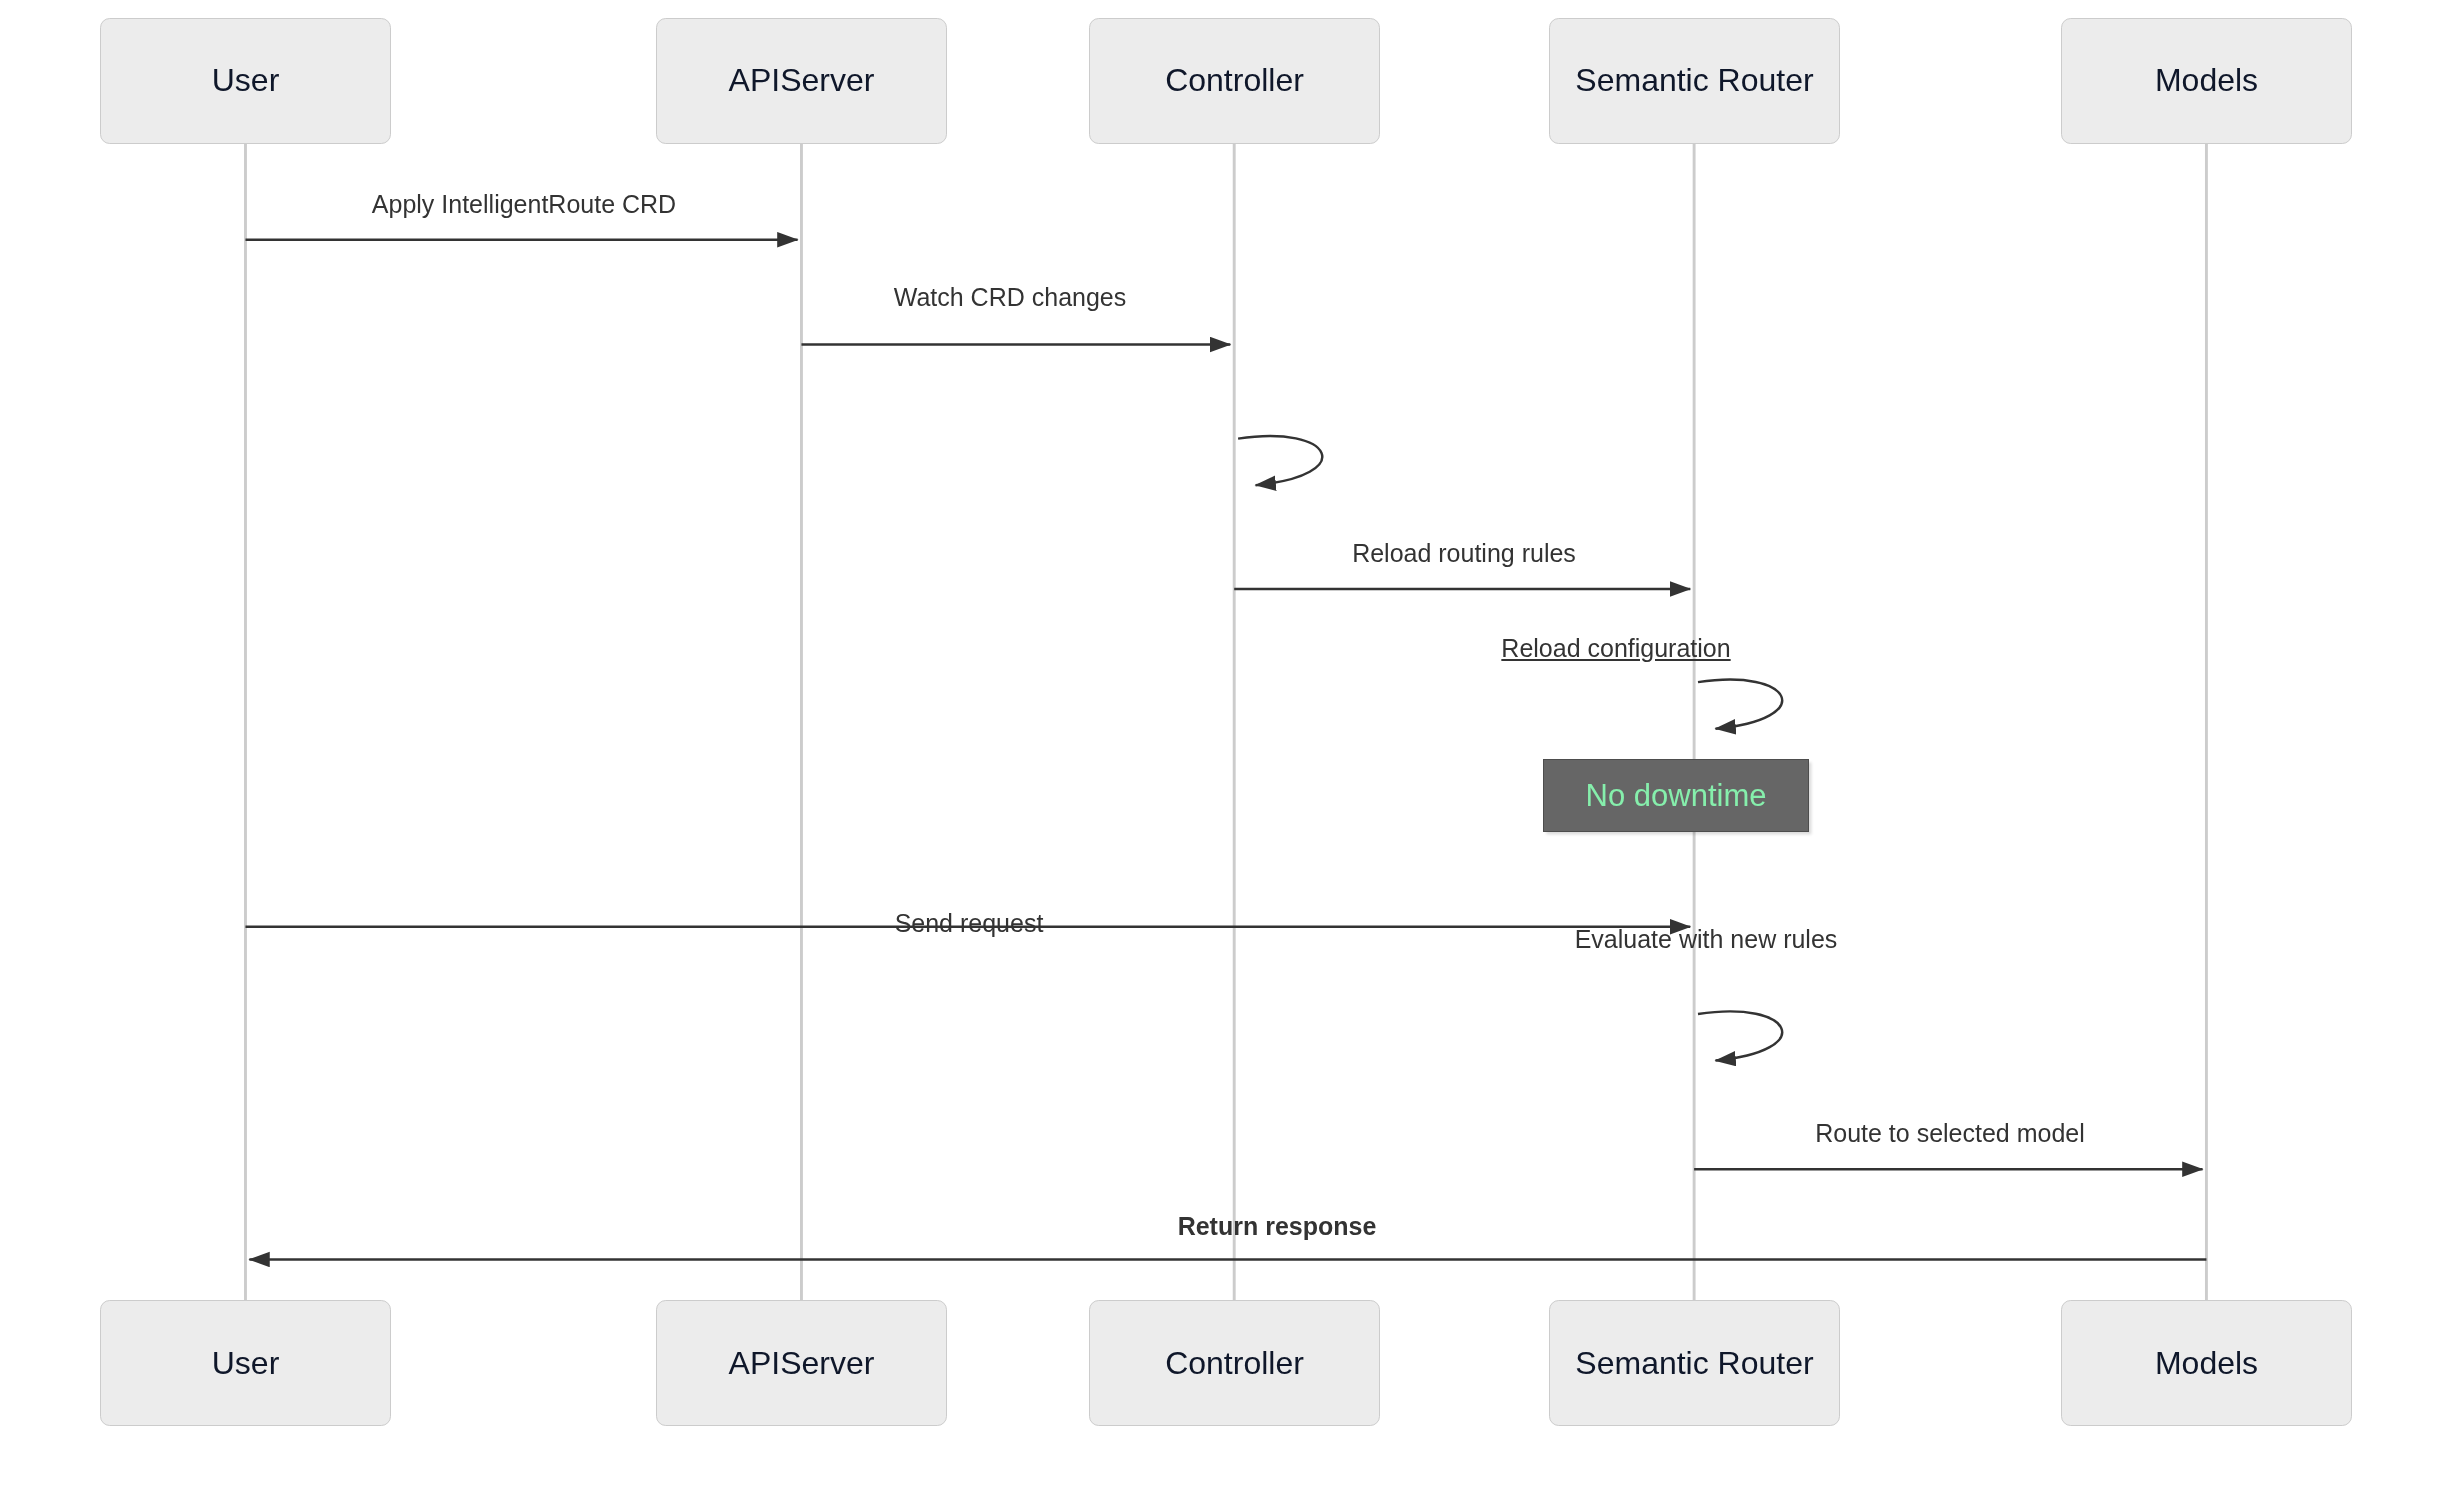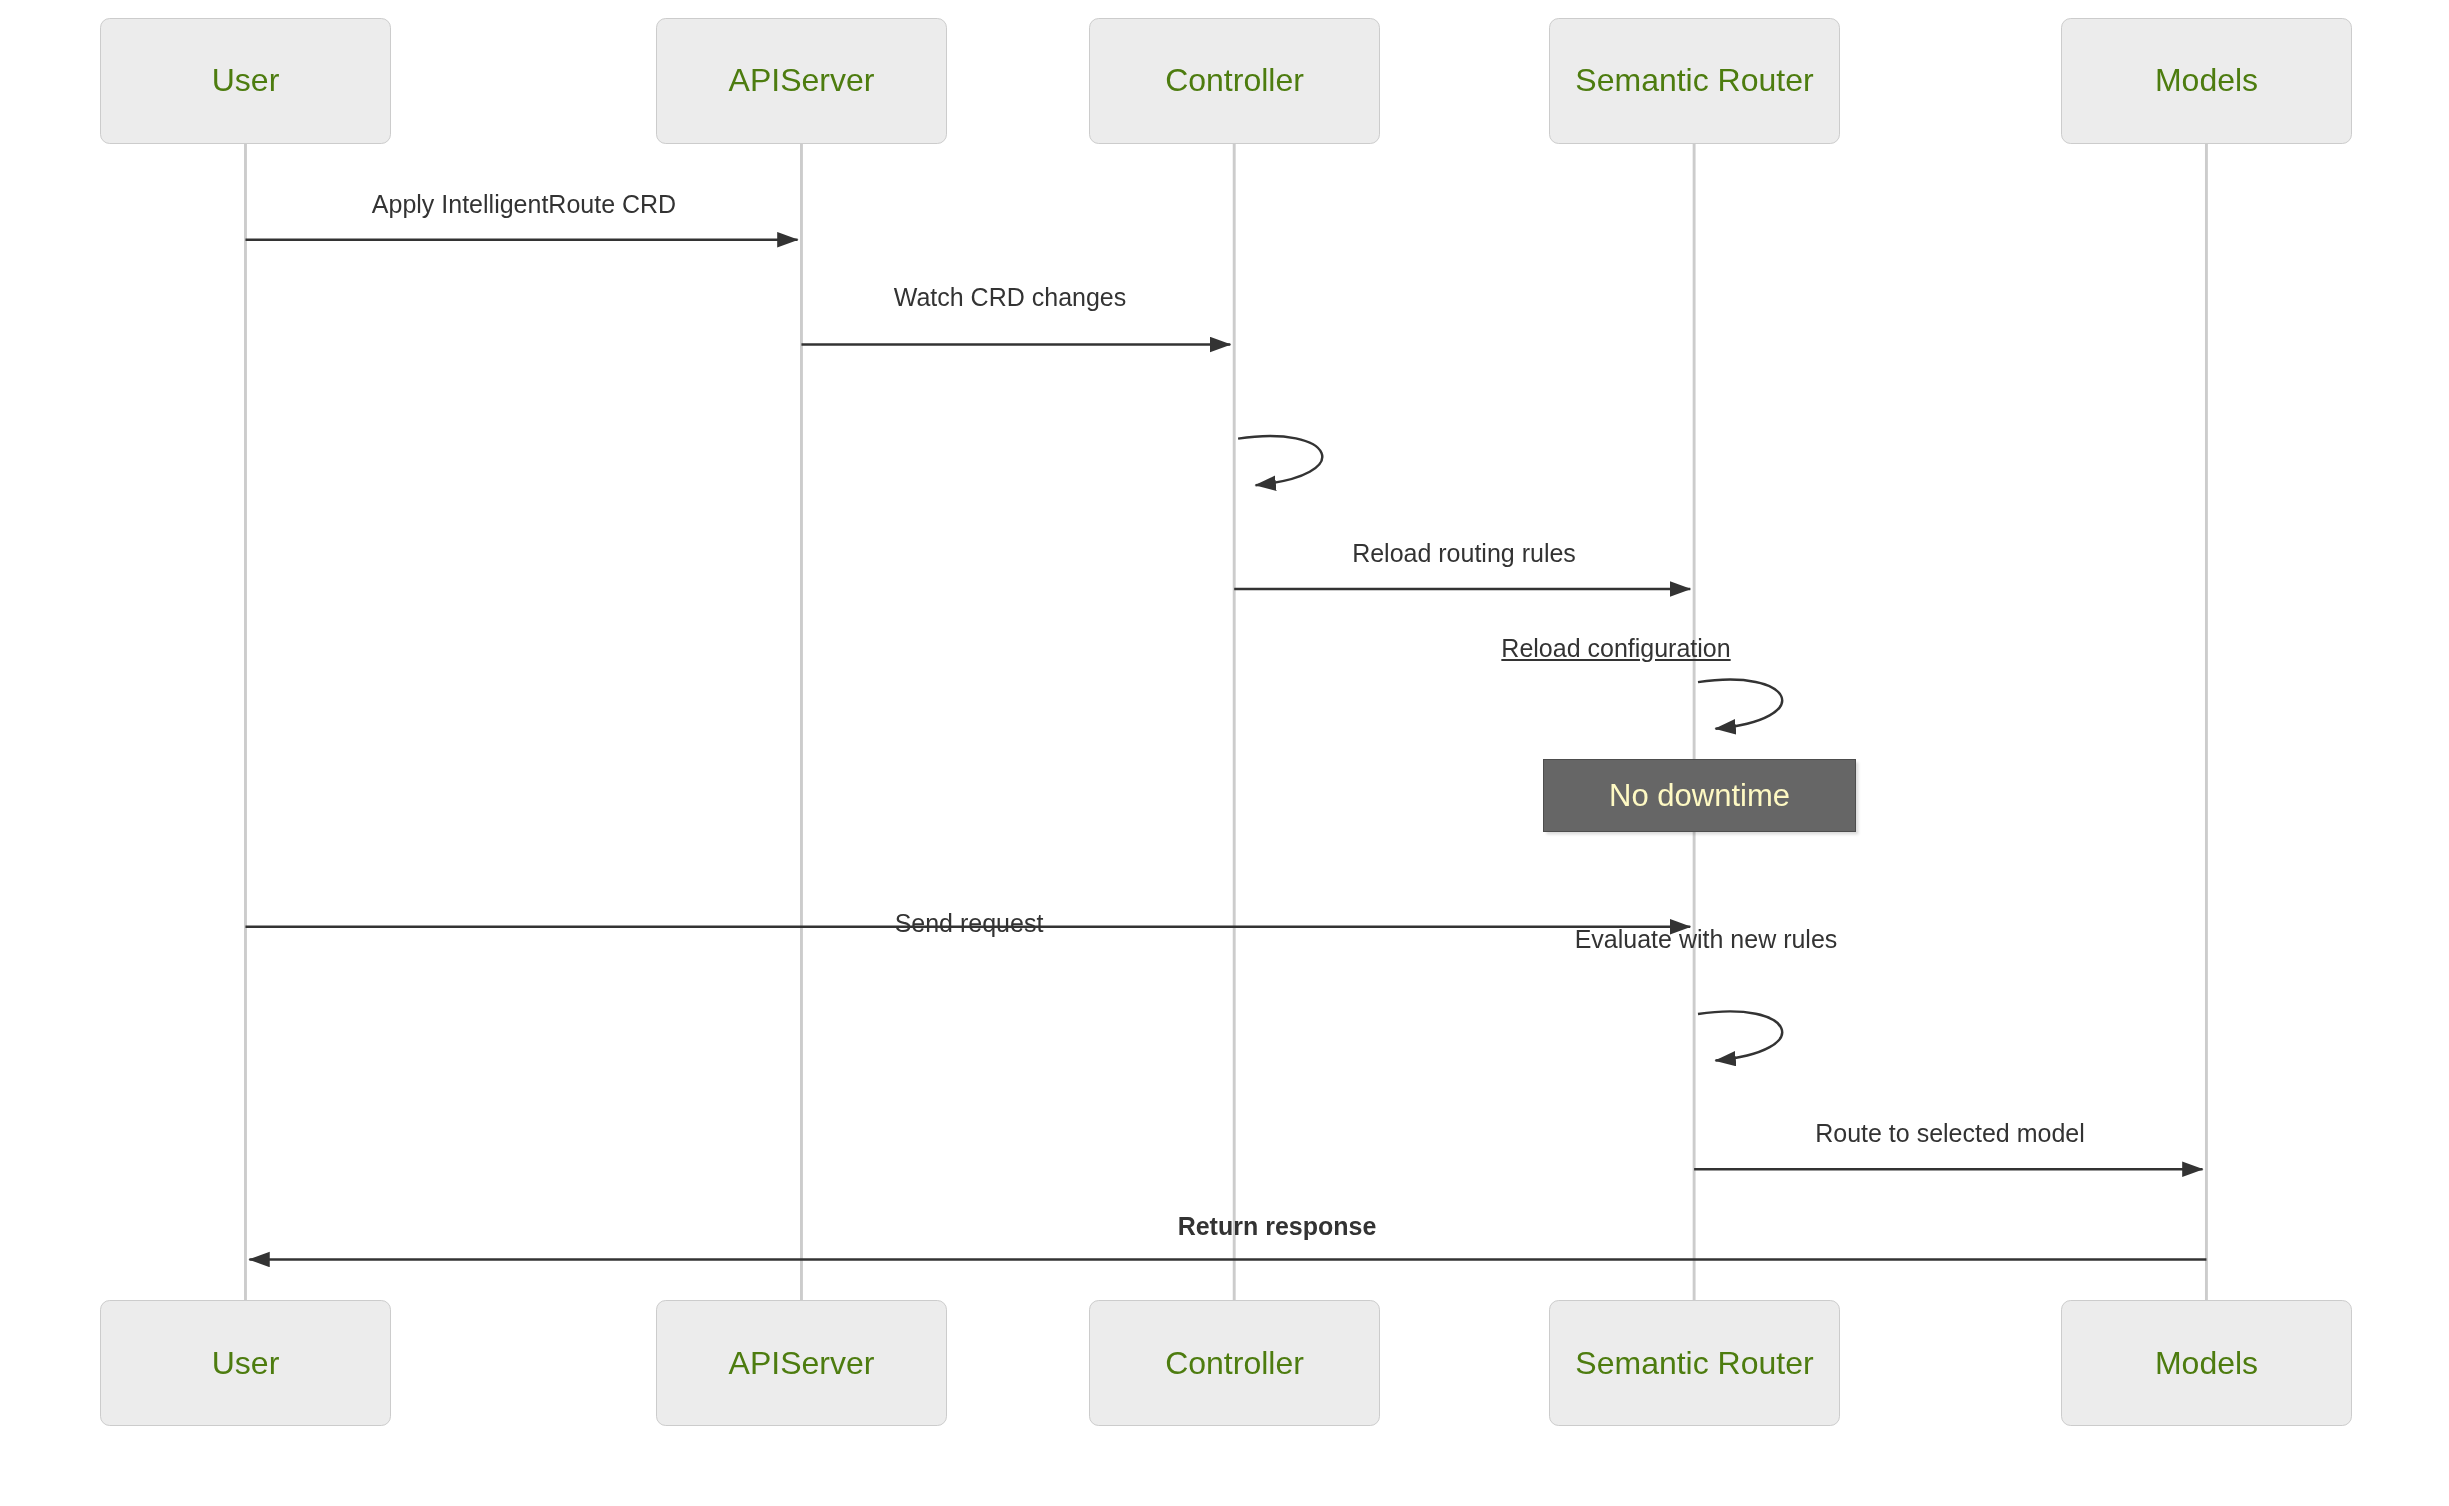--- a/index.html
+++ b/index.html
@@ -25,42 +25,42 @@
     width: 291px;
     height: 126px;
     box-sizing: border-box;
     background: #ececec;
     border: 1.9px solid #cccccc;
     border-radius: 9.7px;
     display: flex;
     align-items: center;
     justify-content: center;
     font-size: 32px;
-    color: #4d7c0f;
+    color: #0f172a;
   }
   .msg-label {
     position: absolute;
     transform: translateX(-50%);
     font-size: 25px;
     line-height: 39px;
     color: #333333;
     white-space: nowrap;
     text-align: center;
   }
   .note {
     position: absolute;
     left: 1543px;
     top: 759px;
-    width: 313px;
+    width: 266px;
     height: 73px;
     box-sizing: border-box;
     background: #666666;
     border: 1.9px solid #4d4d4d;
     box-shadow: 2.9px 2.9px 2.9px rgba(0,0,0,0.15);
-    color: #fef9c3;
+    color: #86efac;
     display: flex;
     align-items: center;
     justify-content: center;
     font-size: 31px;
   }
   .lifeline {
     stroke: #cccccc;
     stroke-width: 3;
   }
   .msg-line {

